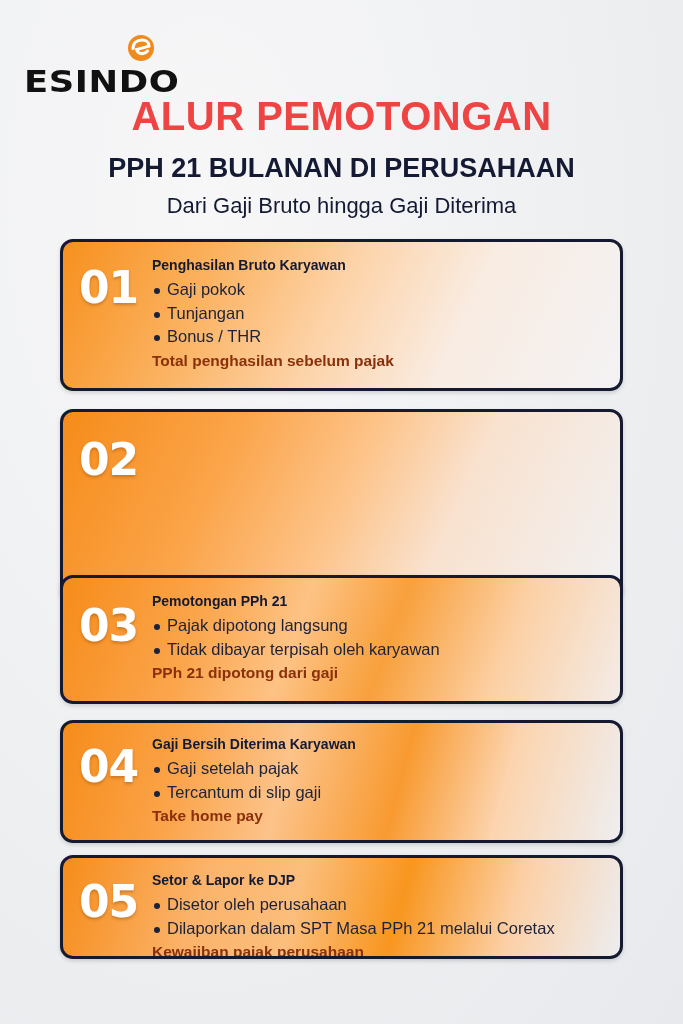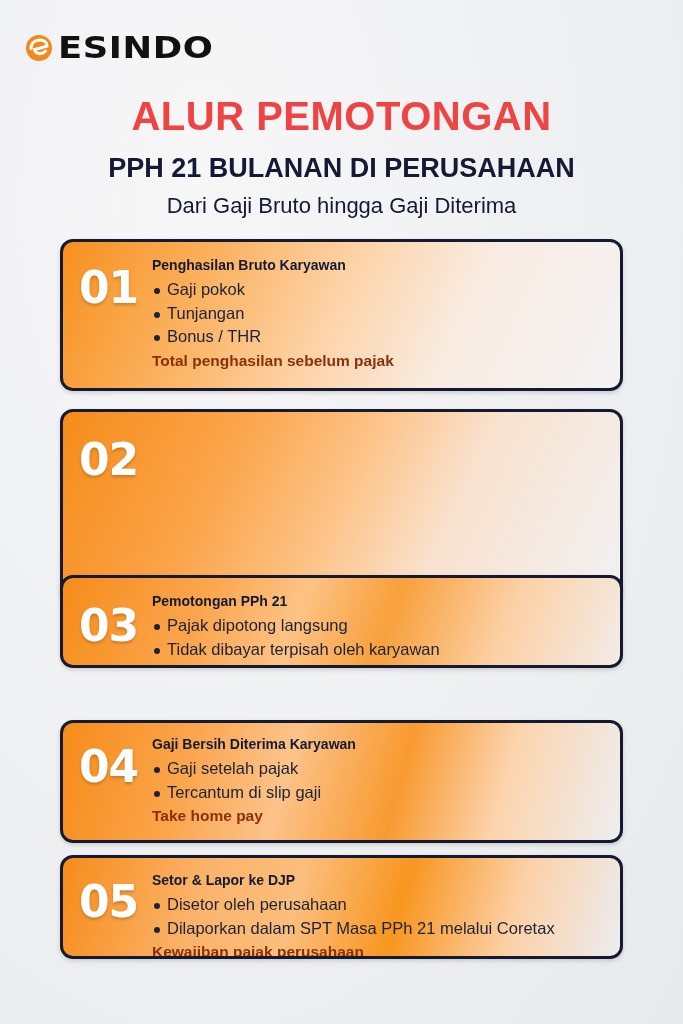--- a/index.html
+++ b/index.html
@@ -5,21 +5,21 @@
   * { box-sizing: border-box; margin: 0; padding: 0; }
   html, body { width: 683px; height: 1024px; overflow: hidden; }
   body {
     background: radial-gradient(ellipse at 30% 20%, #f7f7f8 0%, #eeeff1 60%, #e8e9ec 100%);
     font-family: "Liberation Sans", sans-serif;
     color: #141a33;
     position: relative;
   }
   .logo {
     position: absolute; left: 24px; top: 33px;
-    display: flex; align-items: flex-end; gap: 4px;
+    display: flex; align-items: flex-end; gap: 4px; flex-direction: column;
   }
   .logo-mark { width: 30px; height: 30px; }
   .logo-text {
     font-family: "DejaVu Sans", sans-serif;
     font-weight: bold; font-size: 30px; letter-spacing: 0.5px;
     color: #111; line-height: 30px;
     transform: scaleX(1.18); transform-origin: left center;
   }
   .title {
     position: absolute; left: 0; width: 683px; top: 94px;
@@ -91,21 +91,21 @@
       <li>Bonus / THR</li>
     </ul>
     <div class="note">Total penghasilan sebelum pajak</div>
   </div>
 </div>
 
 <div class="card c2" style="top:409px;height:194px;">
   <div class="num" style="top:22px;">02</div>
 </div>
 
-<div class="card c3" style="top:575px;height:93px;">
+<div class="card c3" style="top:575px;height:129px;">
   <div class="num" style="top:22px;">03</div>
   <div class="body">
     <div class="heading">Pemotongan PPh 21</div>
     <ul class="bullets">
       <li>Pajak dipotong langsung</li>
       <li>Tidak dibayar terpisah oleh karyawan</li>
     </ul>
     <div class="note">PPh 21 dipotong dari gaji</div>
   </div>
 </div>

